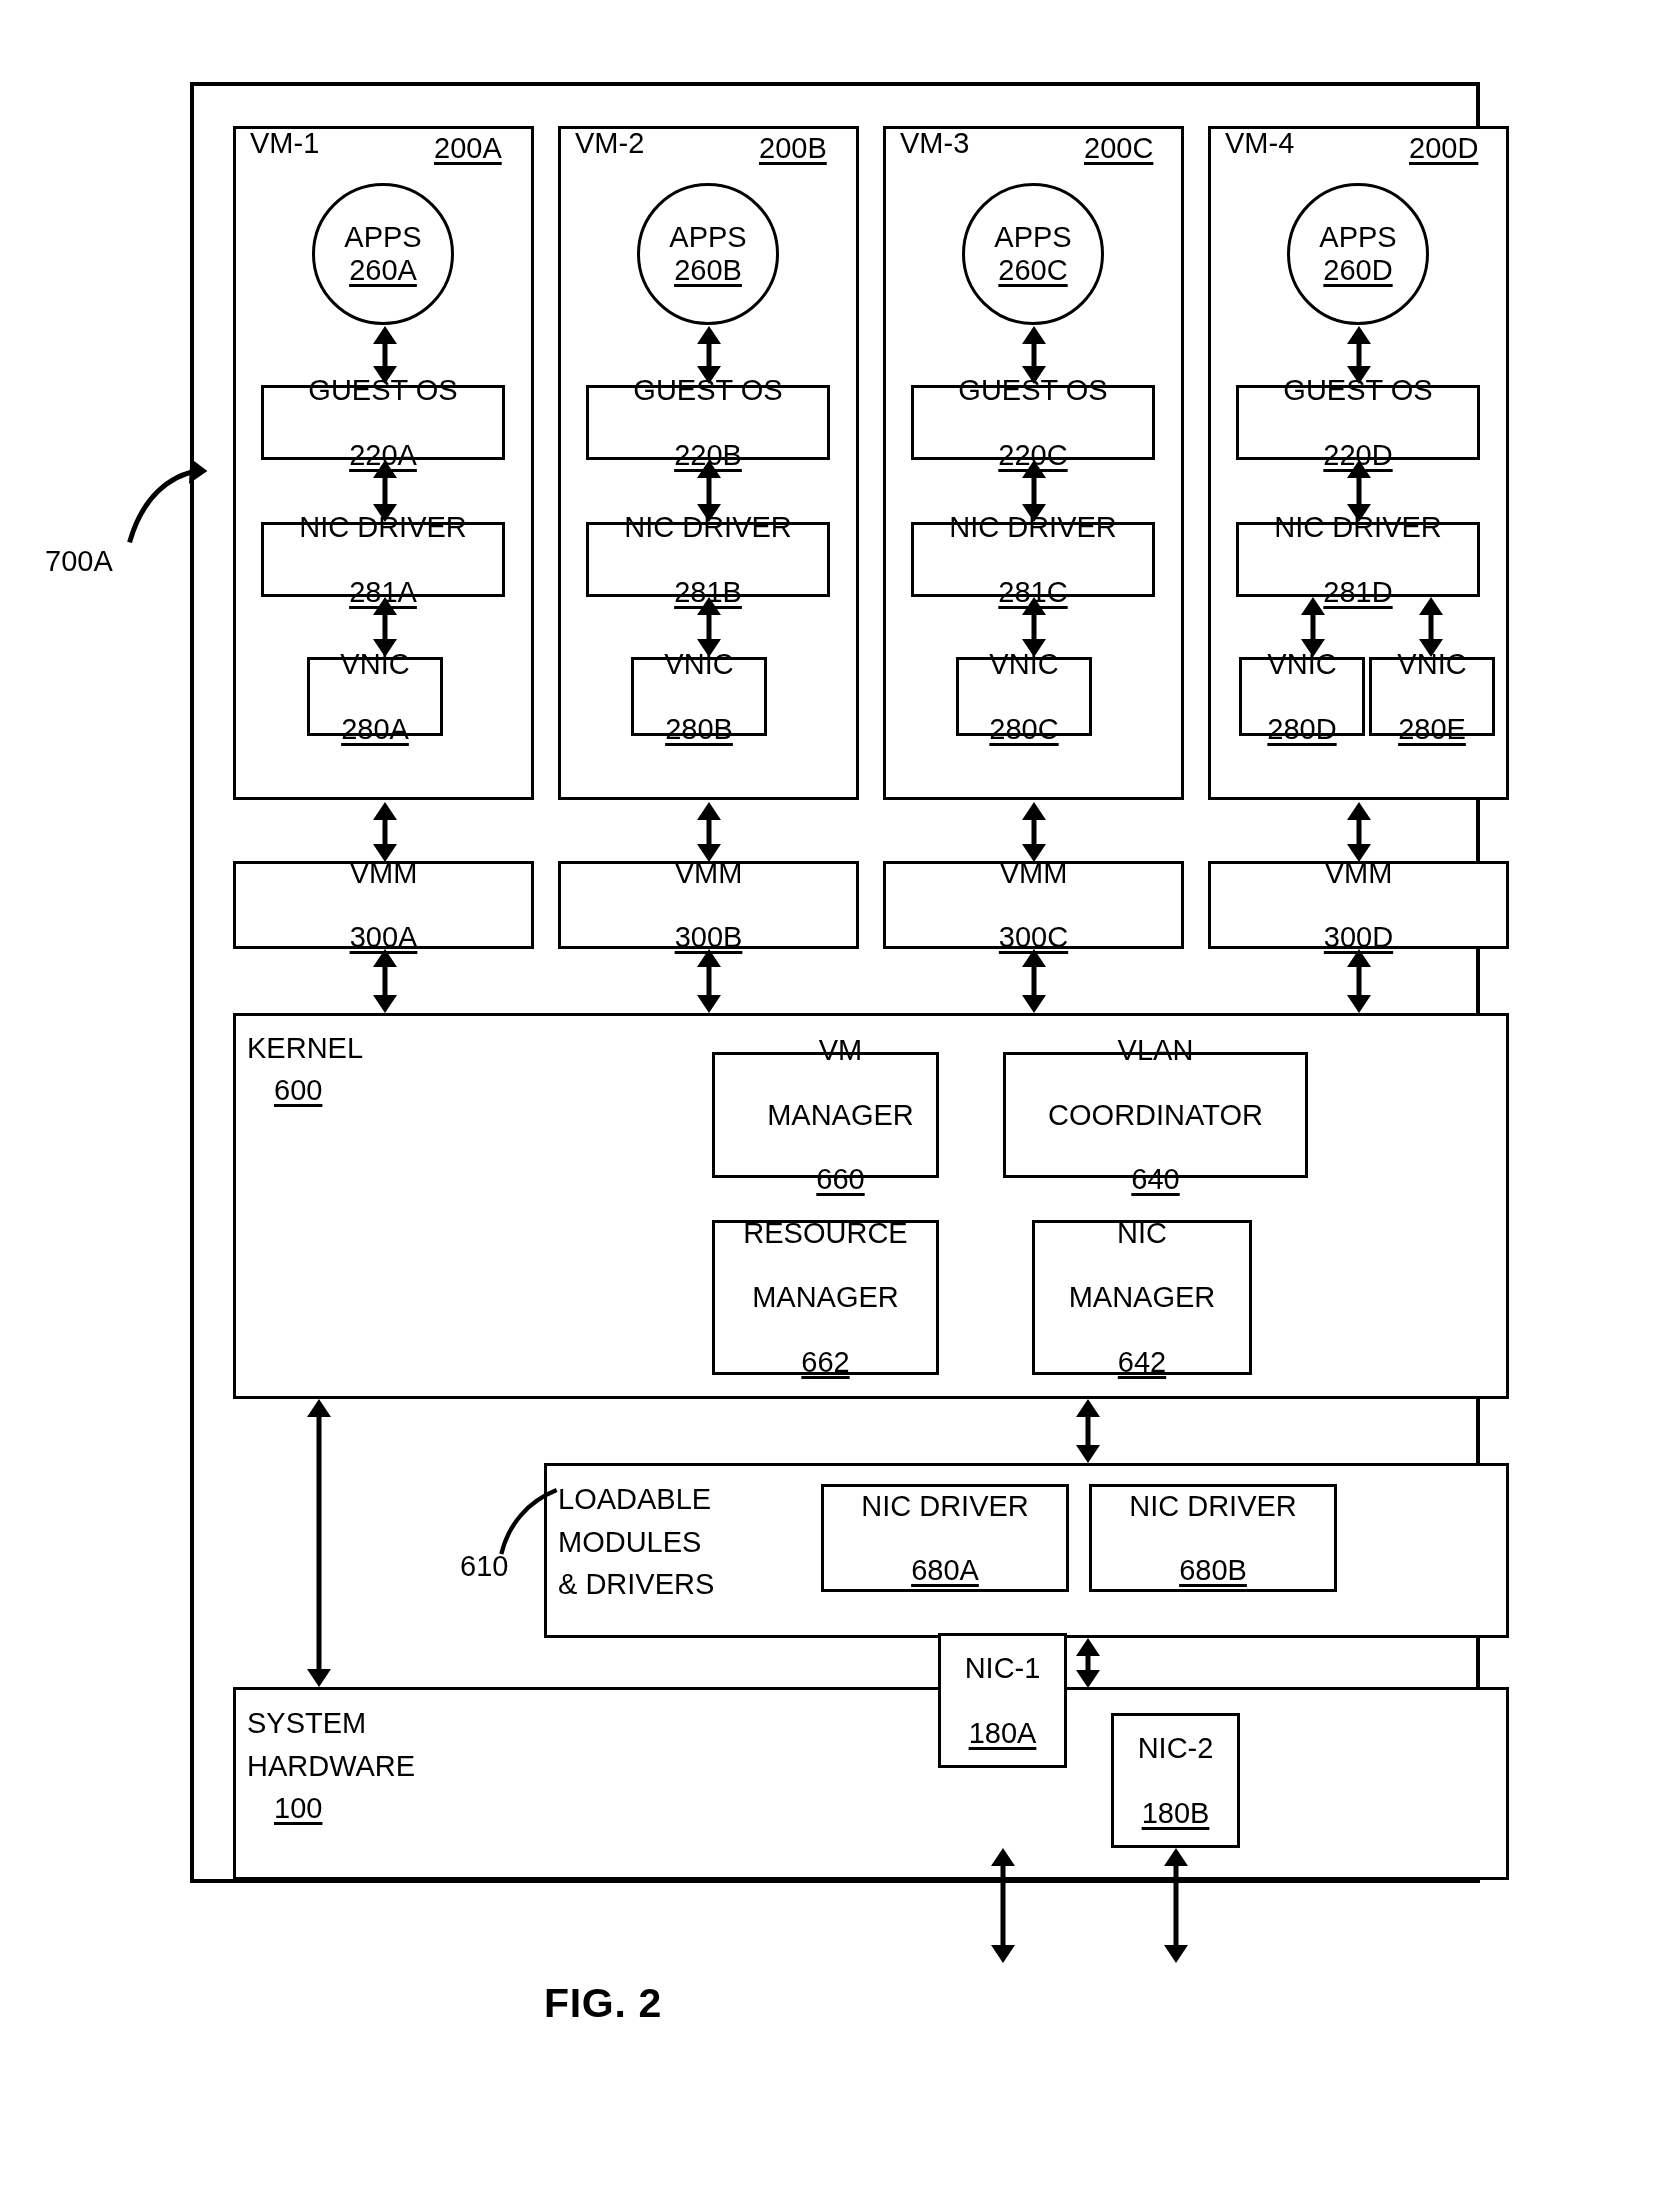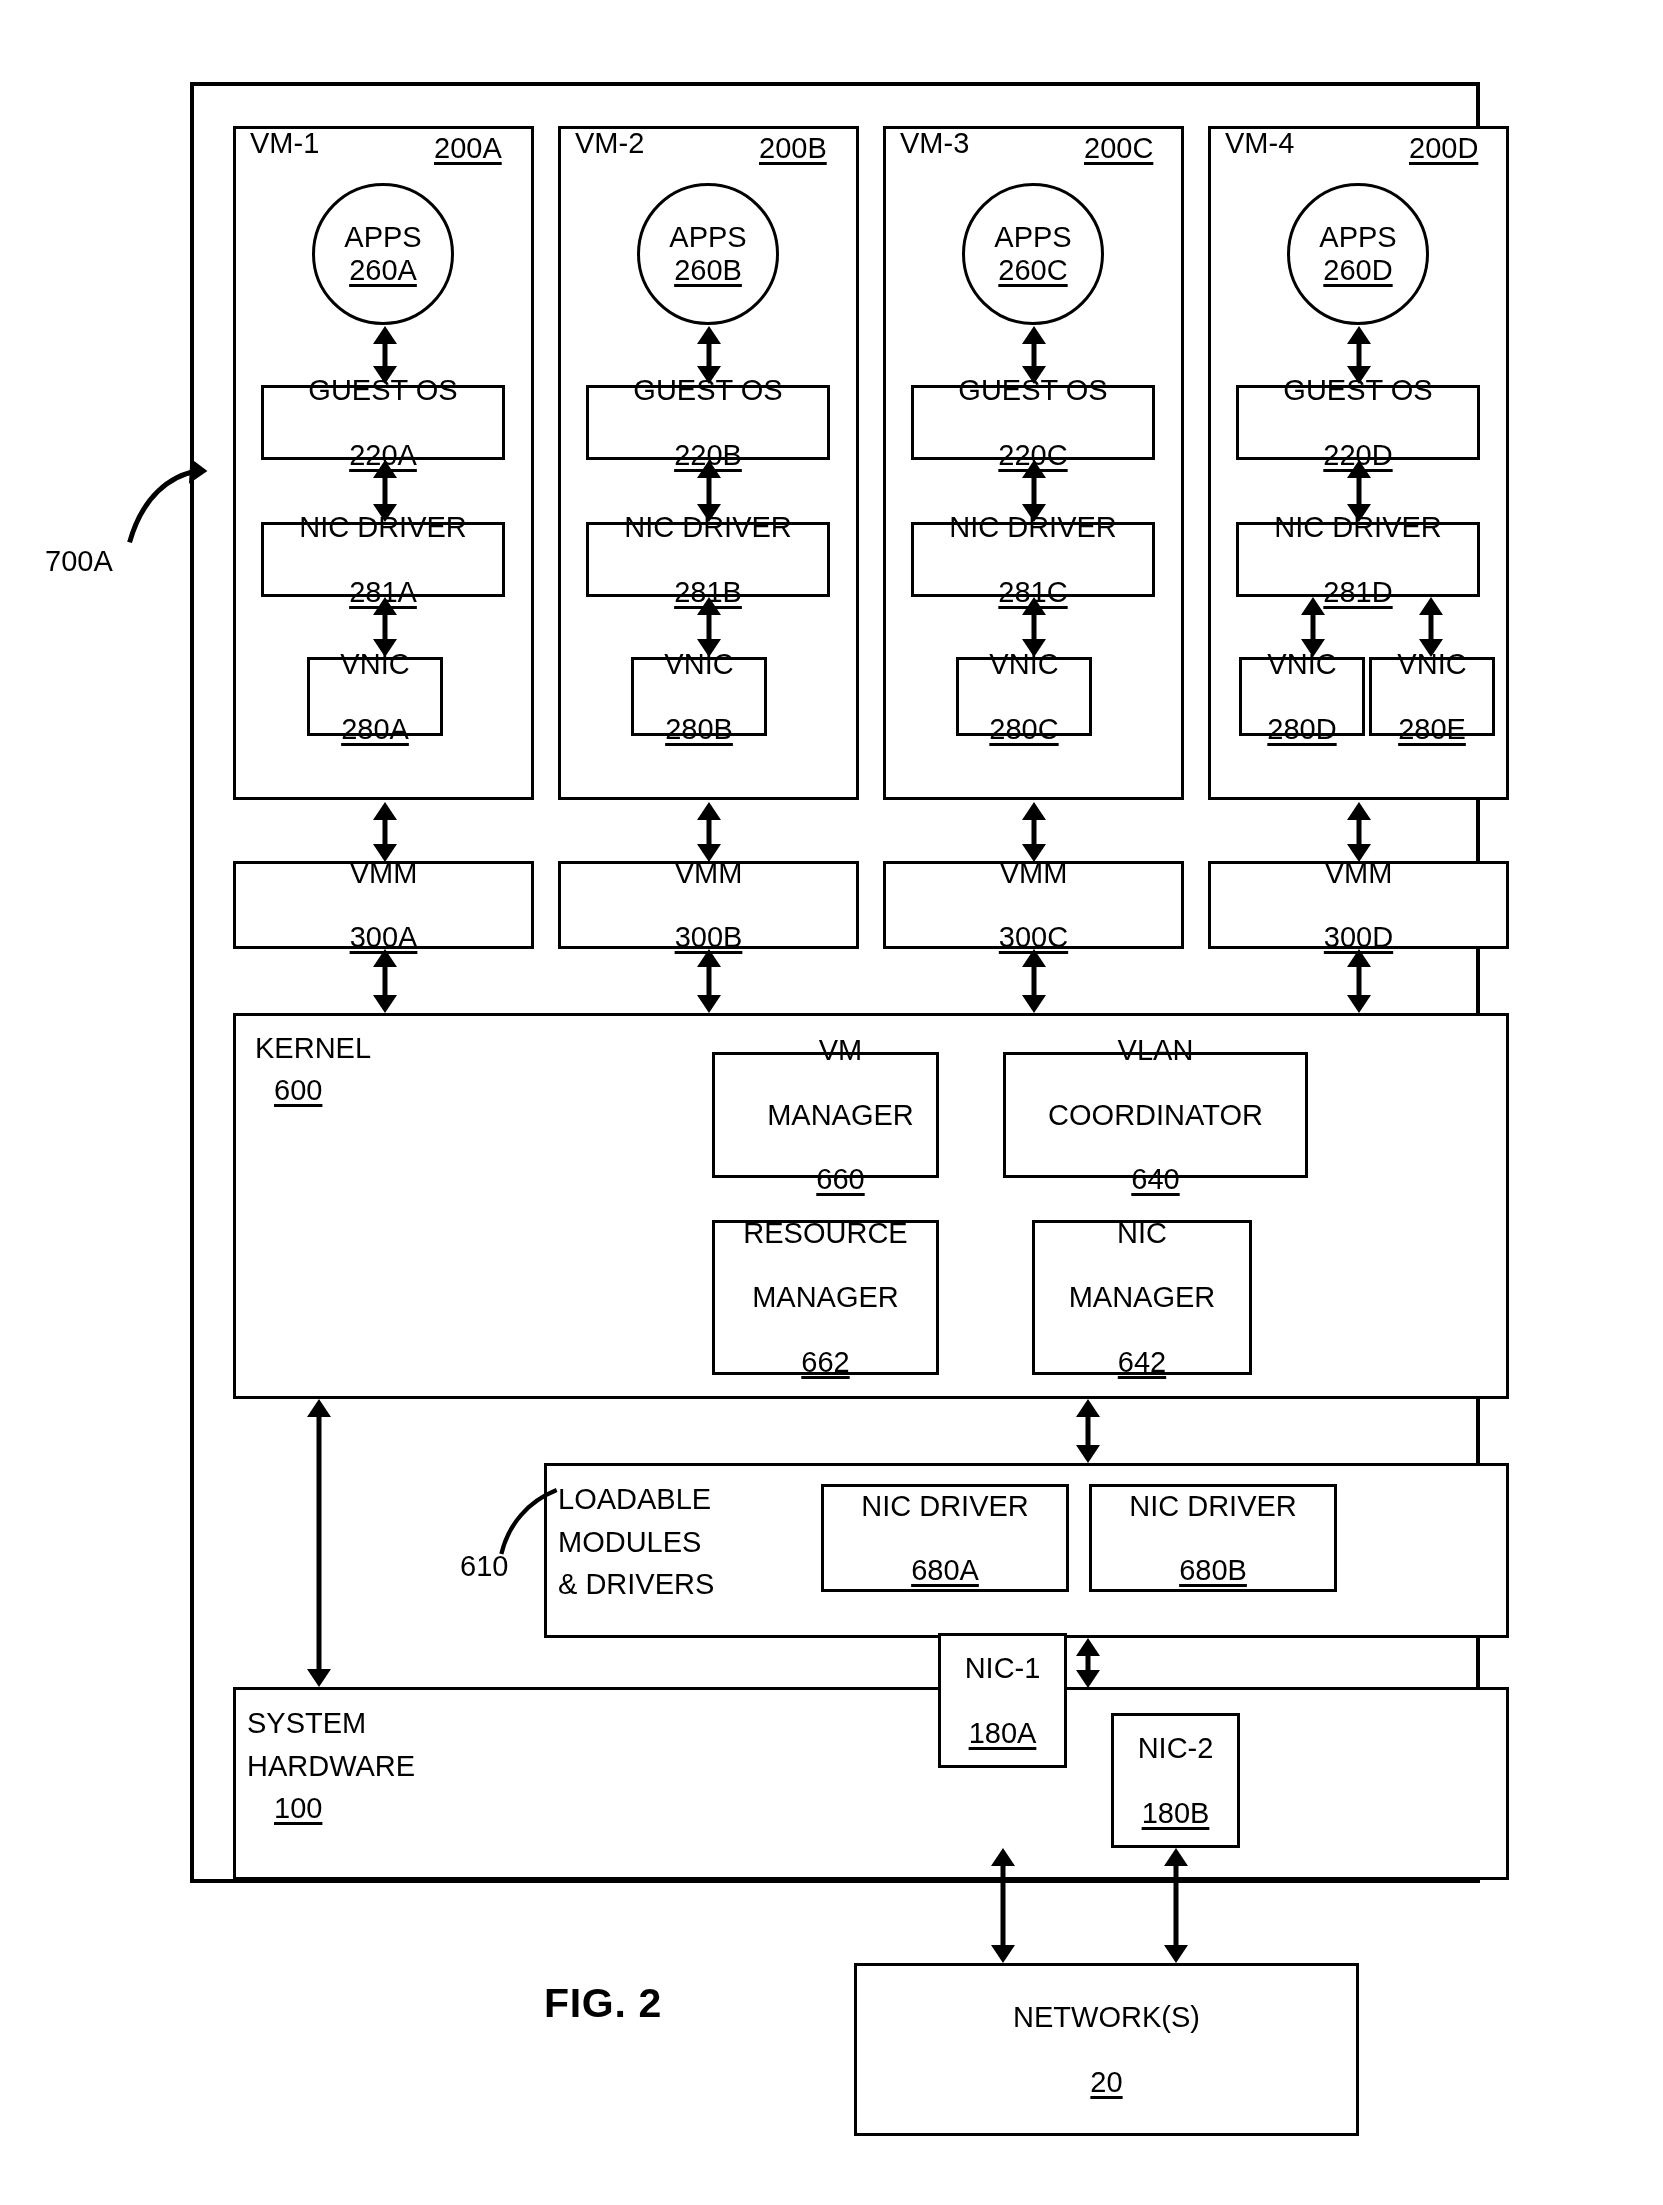--- a/index.html
+++ b/index.html
@@ -350,21 +350,21 @@
       <div class="shaft" style="top:14px; bottom:14px;"></div>
       <div class="head down"></div>
 </div>
 <div class="arrow-v" data-name="arrow-vmm-kernel-4" style="left:1347px; top:949px; width:24px; height:64px;">
   <div class="head up"></div>
       <div class="shaft" style="top:14px; bottom:14px;"></div>
       <div class="head down"></div>
 </div>
 
 <div class="region" data-name="kernel-container" style="left:233px; top:1013px; width:1276px; height:386px;"></div>
-<div class="lbl t-title" data-name="kernel-title" style="left:247px; top:1032px;margin-left:8px;">KERNEL</div>
+<div class="lbl t-title" data-name="kernel-title" style="left:247px; top:1032px;">KERNEL</div>
 <div class="lbl t-ref" data-name="kernel-ref" style="left:274px; top:1074px;">600</div>
 
 <div class="box t-box" data-name="kernel-module-vm-manager" style="left:712px; top:1052px; width:227px; height:126px;padding-left:30px;">
   <span data-name="vm-manager-line1">VM</span>
   <span data-name="vm-manager-line2">MANAGER</span>
   <span class="ref" data-name="vm-manager-ref">660</span>
 </div>
 <div class="box t-box" data-name="kernel-module-vlan-coordinator" style="left:1003px; top:1052px; width:305px; height:126px;">
   <span data-name="vlan-coordinator-line1">VLAN</span>
   <span data-name="vlan-coordinator-line2">COORDINATOR</span>
@@ -436,21 +436,17 @@
   <div class="head up"></div>
       <div class="shaft" style="top:14px; bottom:14px;"></div>
       <div class="head down"></div>
 </div>
 <div class="arrow-v" data-name="arrow-nic2-network" style="left:1164px; top:1848px; width:24px; height:115px;">
   <div class="head up"></div>
       <div class="shaft" style="top:14px; bottom:14px;"></div>
       <div class="head down"></div>
 </div>
 
-<div class="box t-box" data-name="network-box" style="left:854px; top:1963px; width:505px; height:173px;">
-  <span data-name="network-label">NETWORK(S)</span>
-  <span class="ref" data-name="network-ref">20</span>
-</div>
 
 <div class="fig-label" data-name="figure-caption" style="left:544px; top:1980px;">FIG. 2</div>
 
 </div>
 
 
 </body></html>

